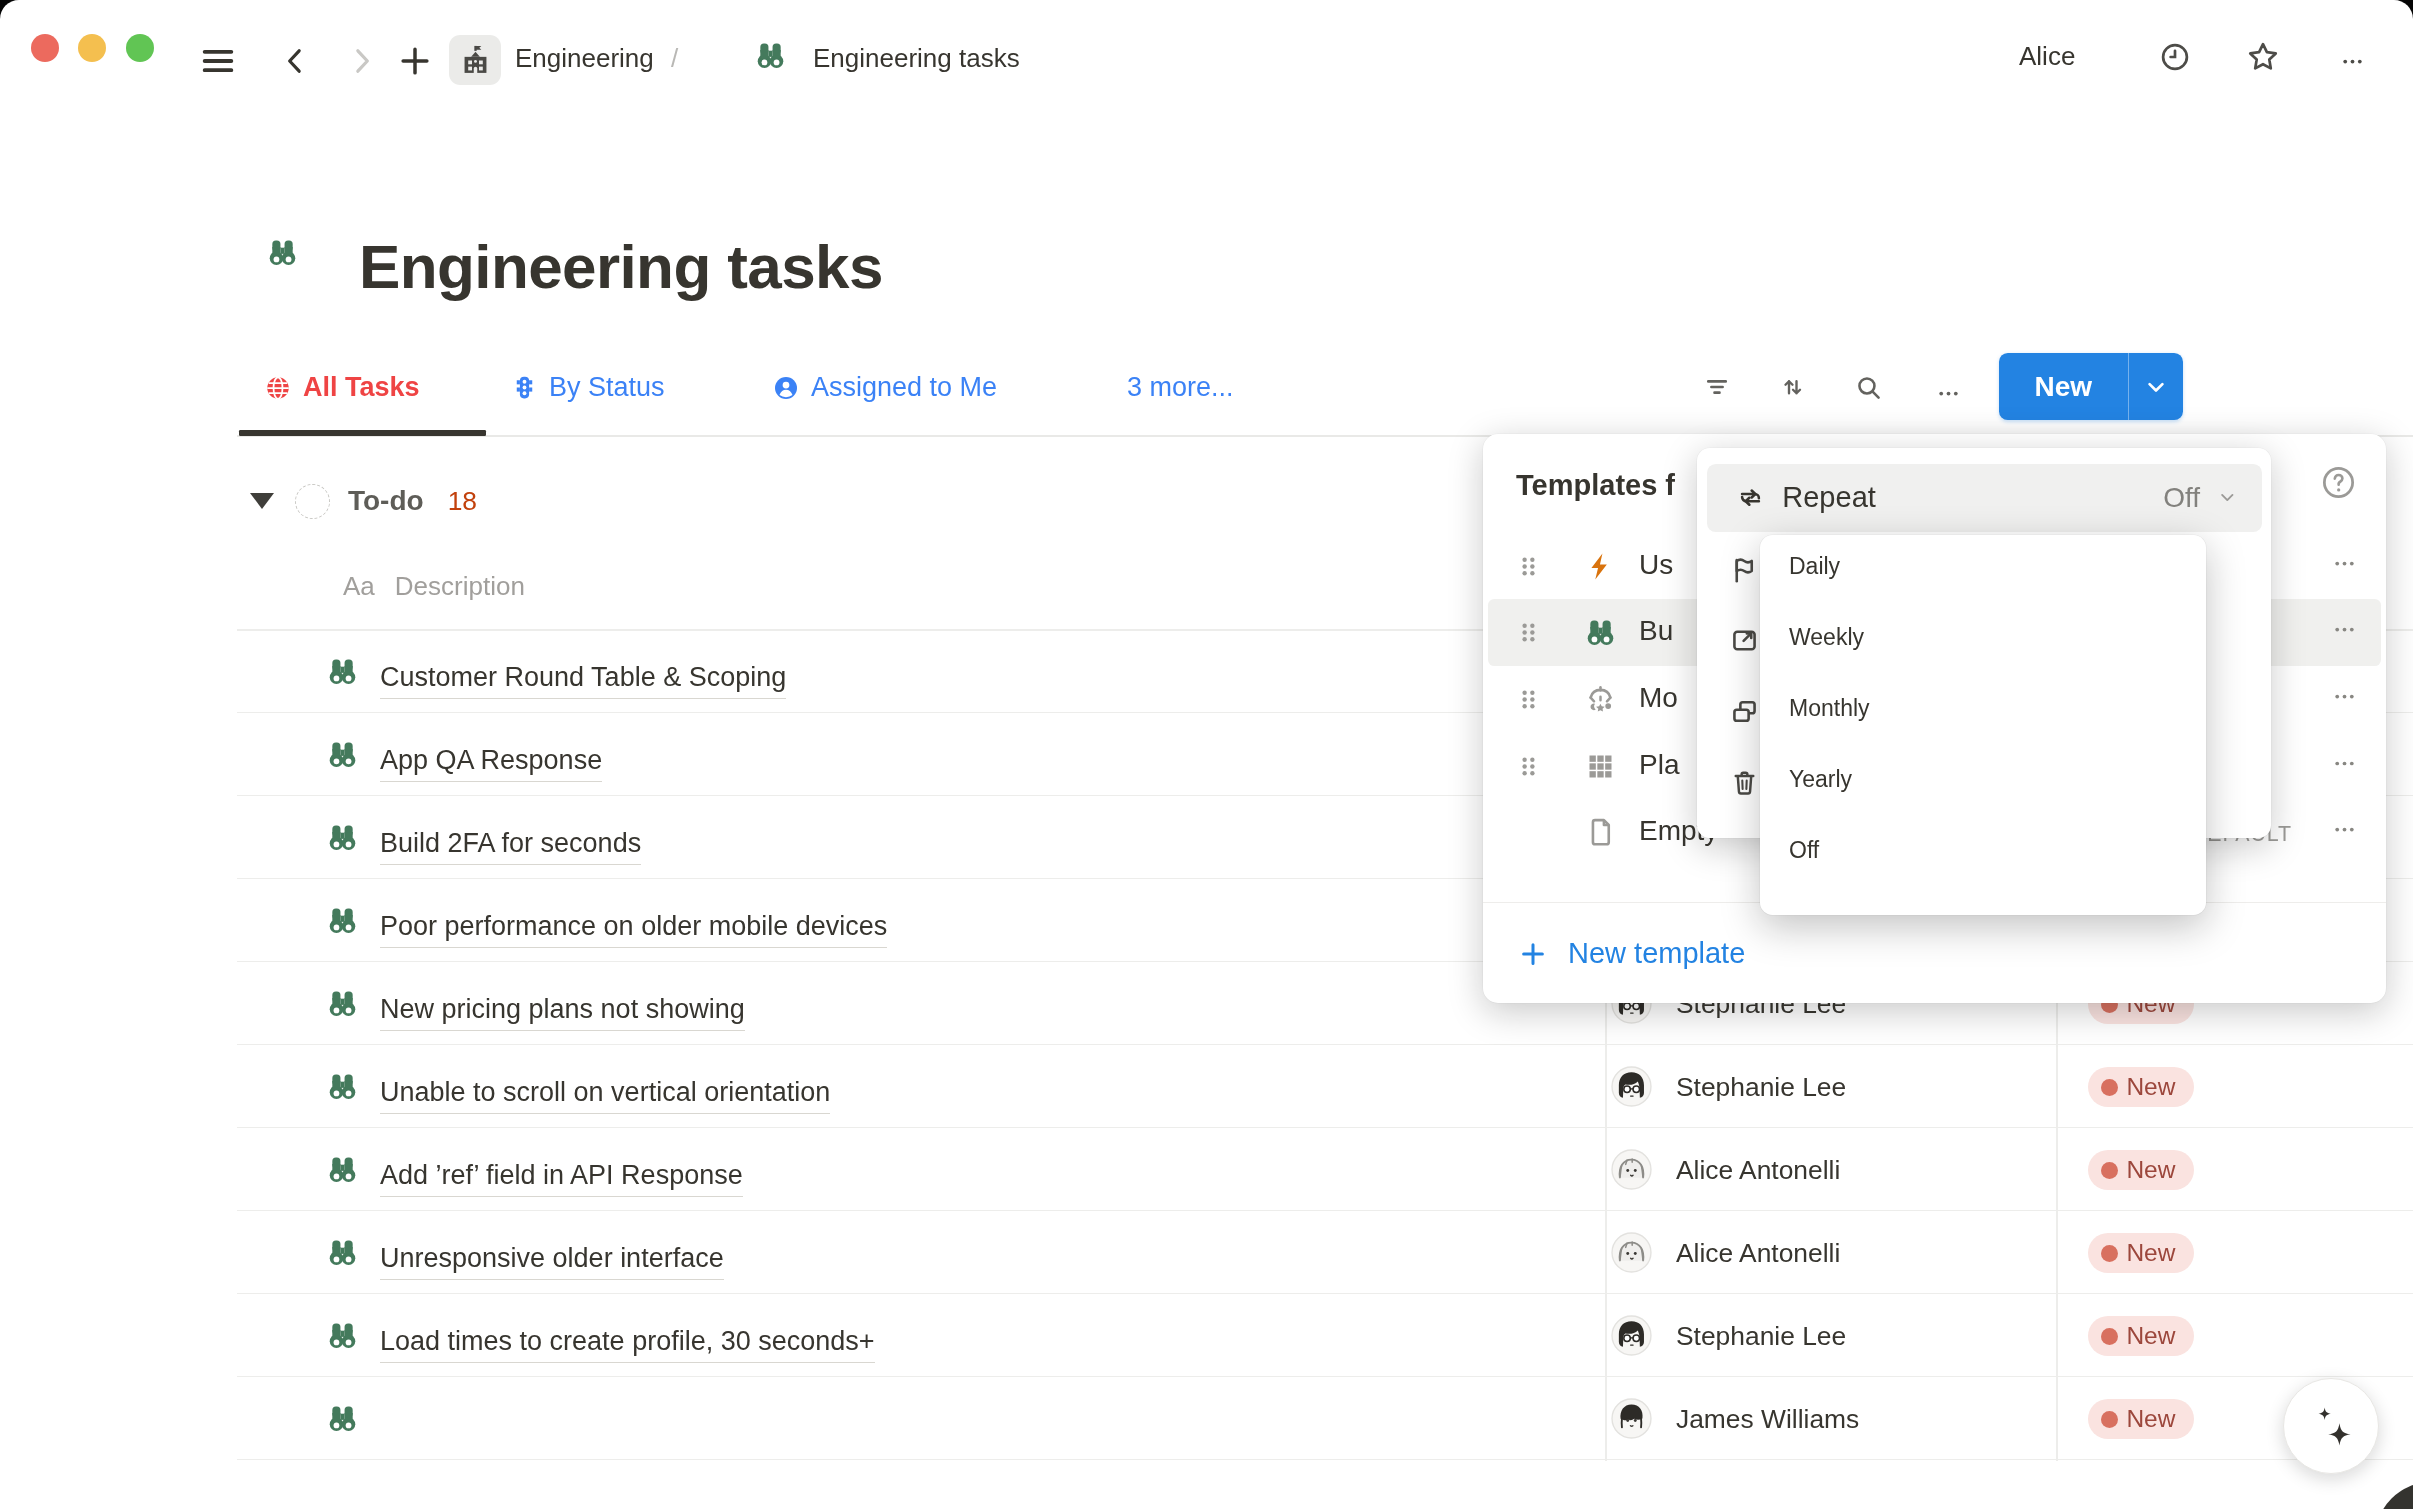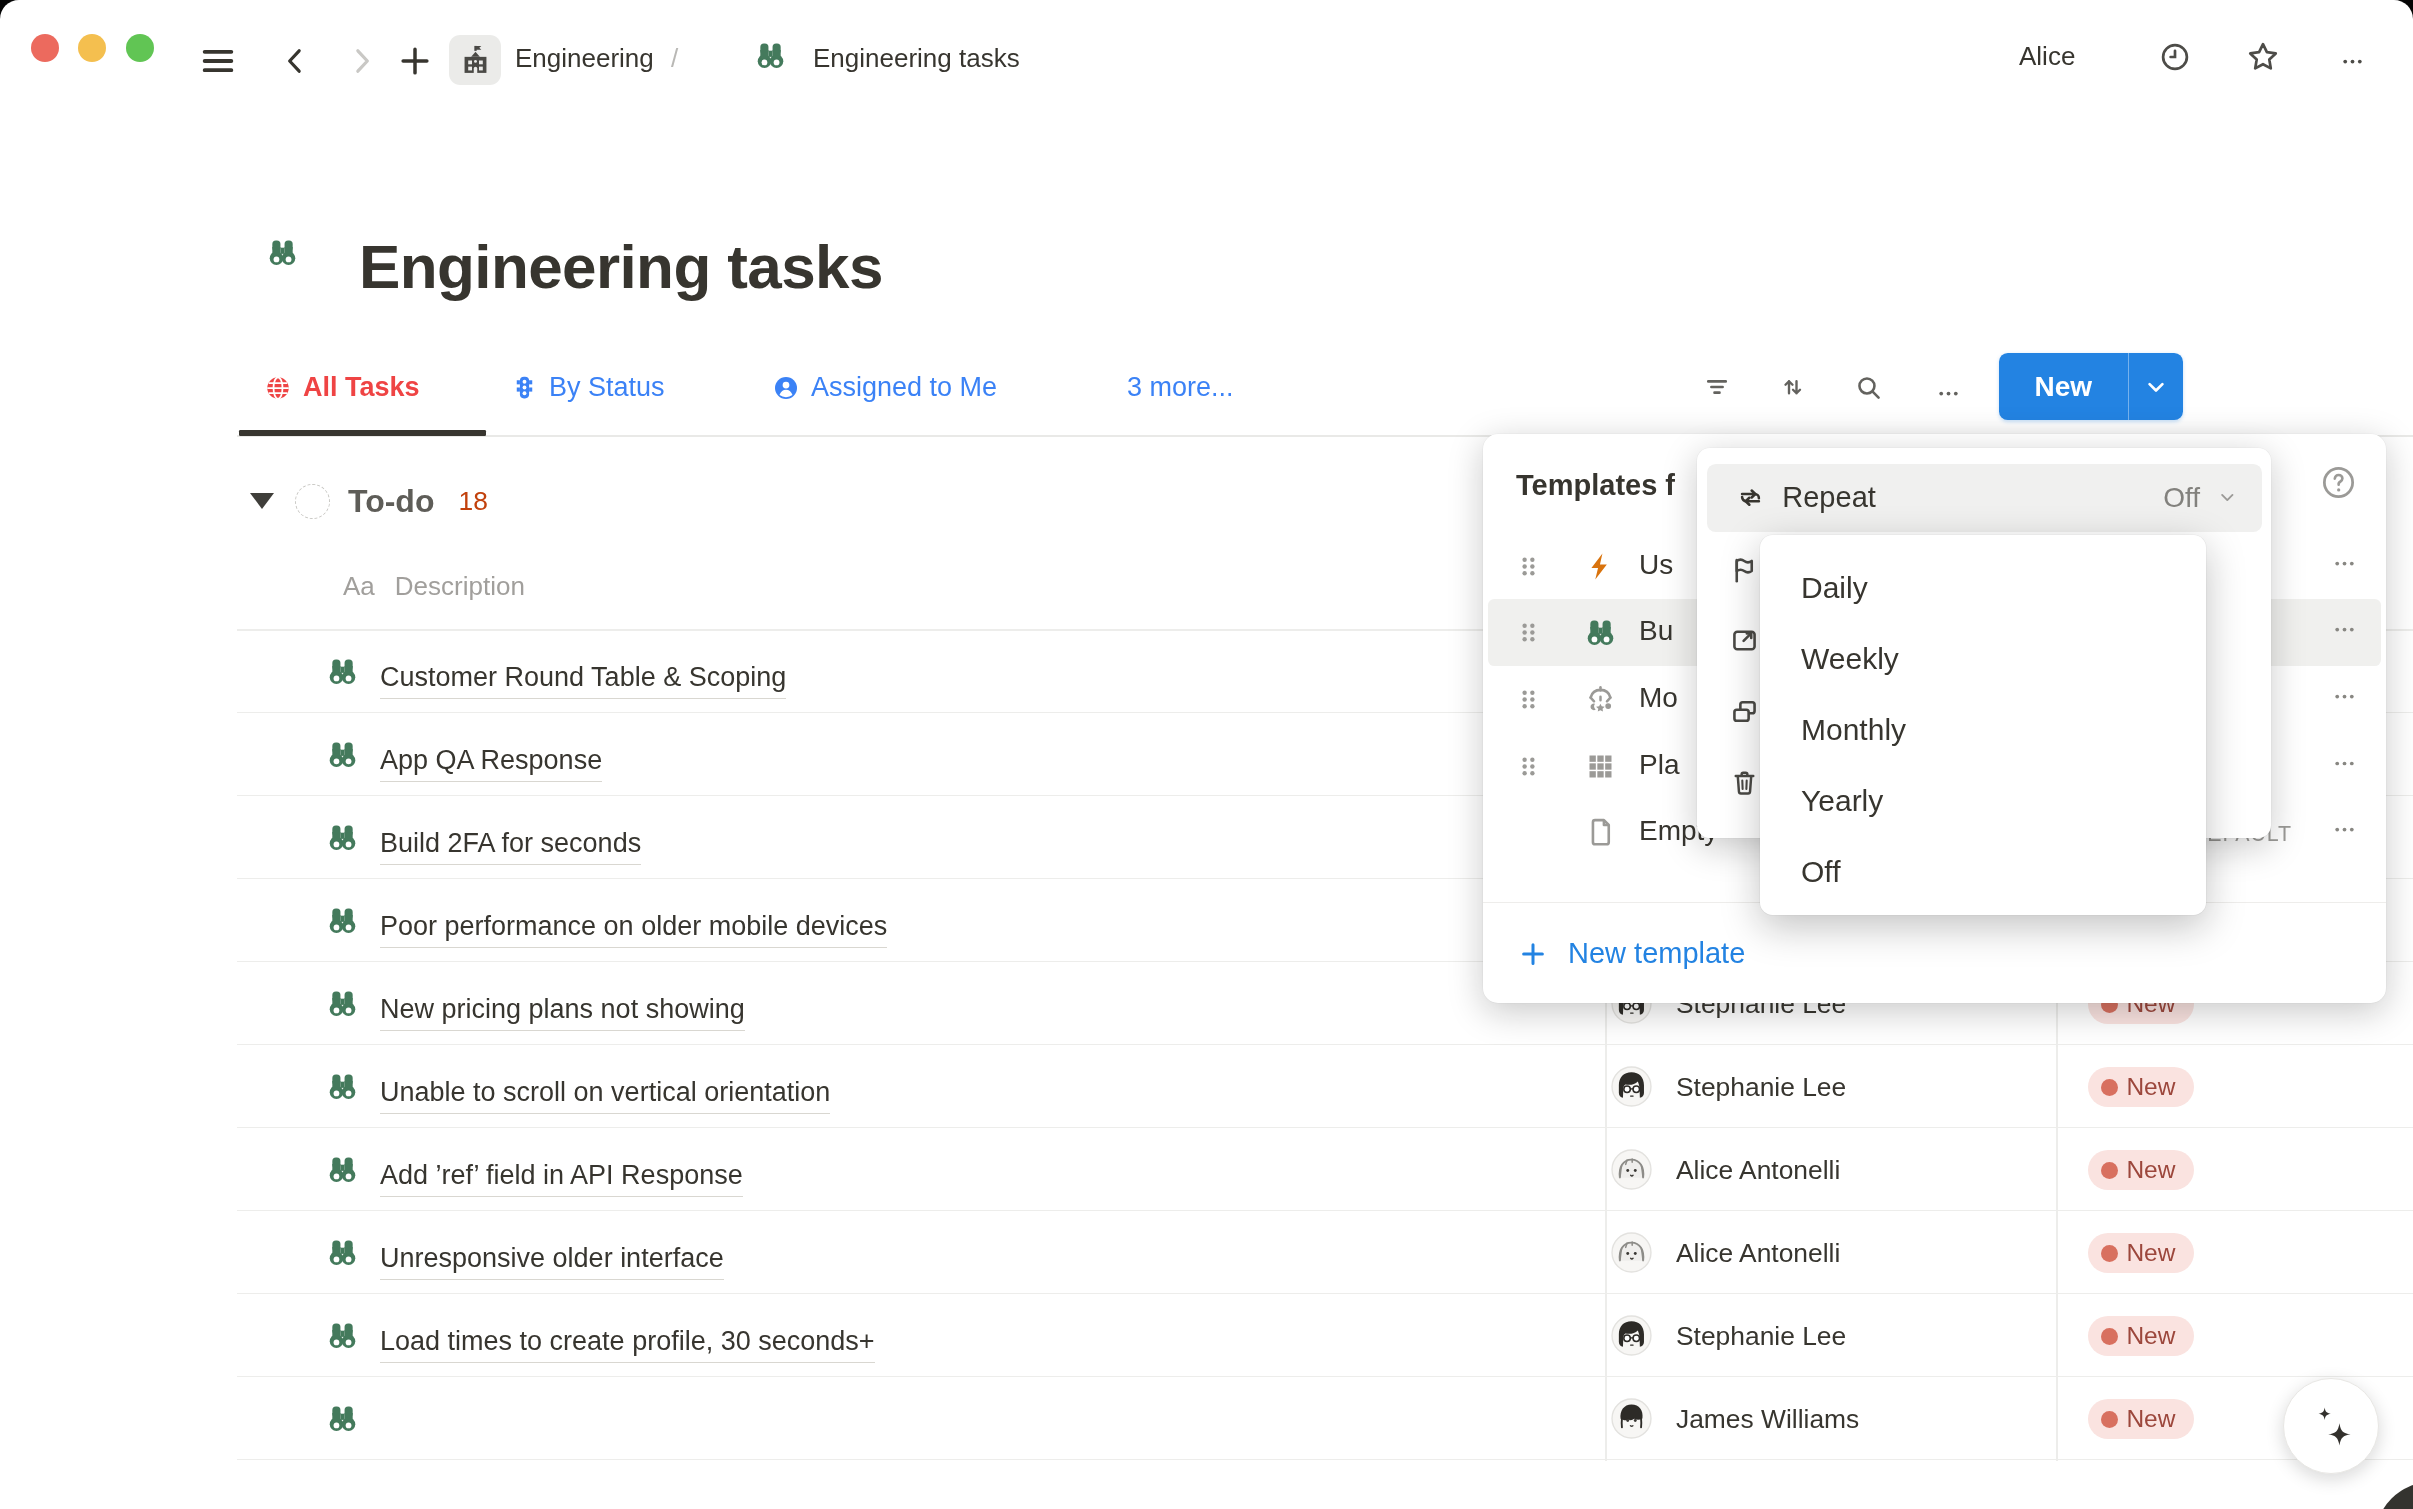--- a/index.html
+++ b/index.html
@@ -30,21 +30,21 @@
   .toolico{position:absolute;top:372px;color:#63625e;}
   .newbtn{position:absolute;left:1999px;top:353px;width:184px;height:67px;background:#2383e2;border-radius:8.8px;display:flex;align-items:stretch;color:#fff;box-shadow:0 1.3px 3.8px rgba(35,131,226,.25);}
   .newbtn .nlab{flex:1;display:flex;align-items:center;justify-content:center;font-size:28px;font-weight:600;}
   .newbtn .nsep{width:1.3px;background:rgba(255,255,255,.38);}
   .newbtn .nchev{width:54px;display:flex;align-items:center;justify-content:center;}
 
   
   .grouprow{position:absolute;left:250px;top:481px;height:40px;display:flex;align-items:center;}
   .tri{width:0;height:0;border-left:12px solid transparent;border-right:12px solid transparent;border-top:16.3px solid #3f3e3a;}
   .dashcircle{width:33px;height:33px;border:1.9px dashed #c8c7c3;border-radius:50%;margin-left:21.4px;}
-  .gname{margin-left:17.6px;font-size:32px;font-weight:700;color:#5e5d58;text-align:right;}
+  .gname{margin-left:17.6px;font-size:28px;font-weight:700;color:#5e5d58;text-align:right;}
   .gcount{margin-left:24px;font-size:26.4px;color:#c2410c;}
 
   
   .colhdr{position:absolute;left:343px;top:569px;height:35px;display:flex;align-items:center;color:#a19f9c;font-size:26px;}
   .hdr-divider{position:absolute;left:237px;right:0;top:629px;height:1.9px;background:#ededeb;}
 
   
   .trow{position:absolute;left:237px;right:0;height:81px;border-bottom:1.9px solid #ededeb;}
   .rowico{position:absolute;left:89px;top:24px;width:34px;height:34px;color:#447a5c;}
   .ttitle{position:absolute;left:143px;top:31px;font-size:27px;font-weight:500;color:#37352f;border-bottom:1.9px solid #d9d7d1;padding-bottom:5px;white-space:nowrap;}
@@ -71,21 +71,21 @@
   .tp-footer{position:absolute;left:35px;top:500px;height:39px;display:flex;align-items:center;gap:20px;color:#2383e2;}
   .tp-footer .ftxt{font-size:29px;}
 
   #repeat-panel{left:1697px;top:448px;width:574px;height:390px;border-radius:12.6px;z-index:60;}
   .rp-pill{position:absolute;left:10px;top:15.7px;right:9.4px;height:68px;background:#f0f0ef;border-radius:8.8px;display:flex;align-items:center;padding:0 22.6px 0 28px;box-sizing:border-box;gap:16.3px;}
   .rp-lab{font-size:29px;color:#37352f;}
   .rp-off{margin-left:auto;font-size:28px;color:#82817d;}
   .rp-item{position:absolute;left:32px;width:31px;height:31px;color:#4a4945;}
 
   #repeat-submenu{left:1760px;top:535px;width:446px;height:380px;border-radius:12.6px;z-index:70;padding-top:17.6px;box-sizing:border-box;box-shadow:0 0 0 0.6px rgba(15,15,15,.05),0 11.3px 38px rgba(15,15,15,.25);}
-  .sm-item{height:71px;display:flex;align-items:center;padding-left:41px;font-size:30px;color:#37352f;}
+  .sm-item{height:71px;display:flex;padding-left:29px;font-size:23px;color:#37352f;}
 
   
   #sparkle-btn{position:absolute;left:2283px;top:1378px;width:94px;height:94px;border-radius:50%;background:#fff;border:1.3px solid #e8e7e4;box-shadow:0 5px 17.6px rgba(15,15,15,.16);z-index:45;display:flex;align-items:center;justify-content:center;color:#33312d;}
   #corner-blob{position:absolute;left:2375px;top:1482px;width:113px;height:113px;border-radius:50%;background:#34332f;z-index:44;}
 </style>
 </head>
 <body>
 
 <div id="canvas">
   <div class="window">

